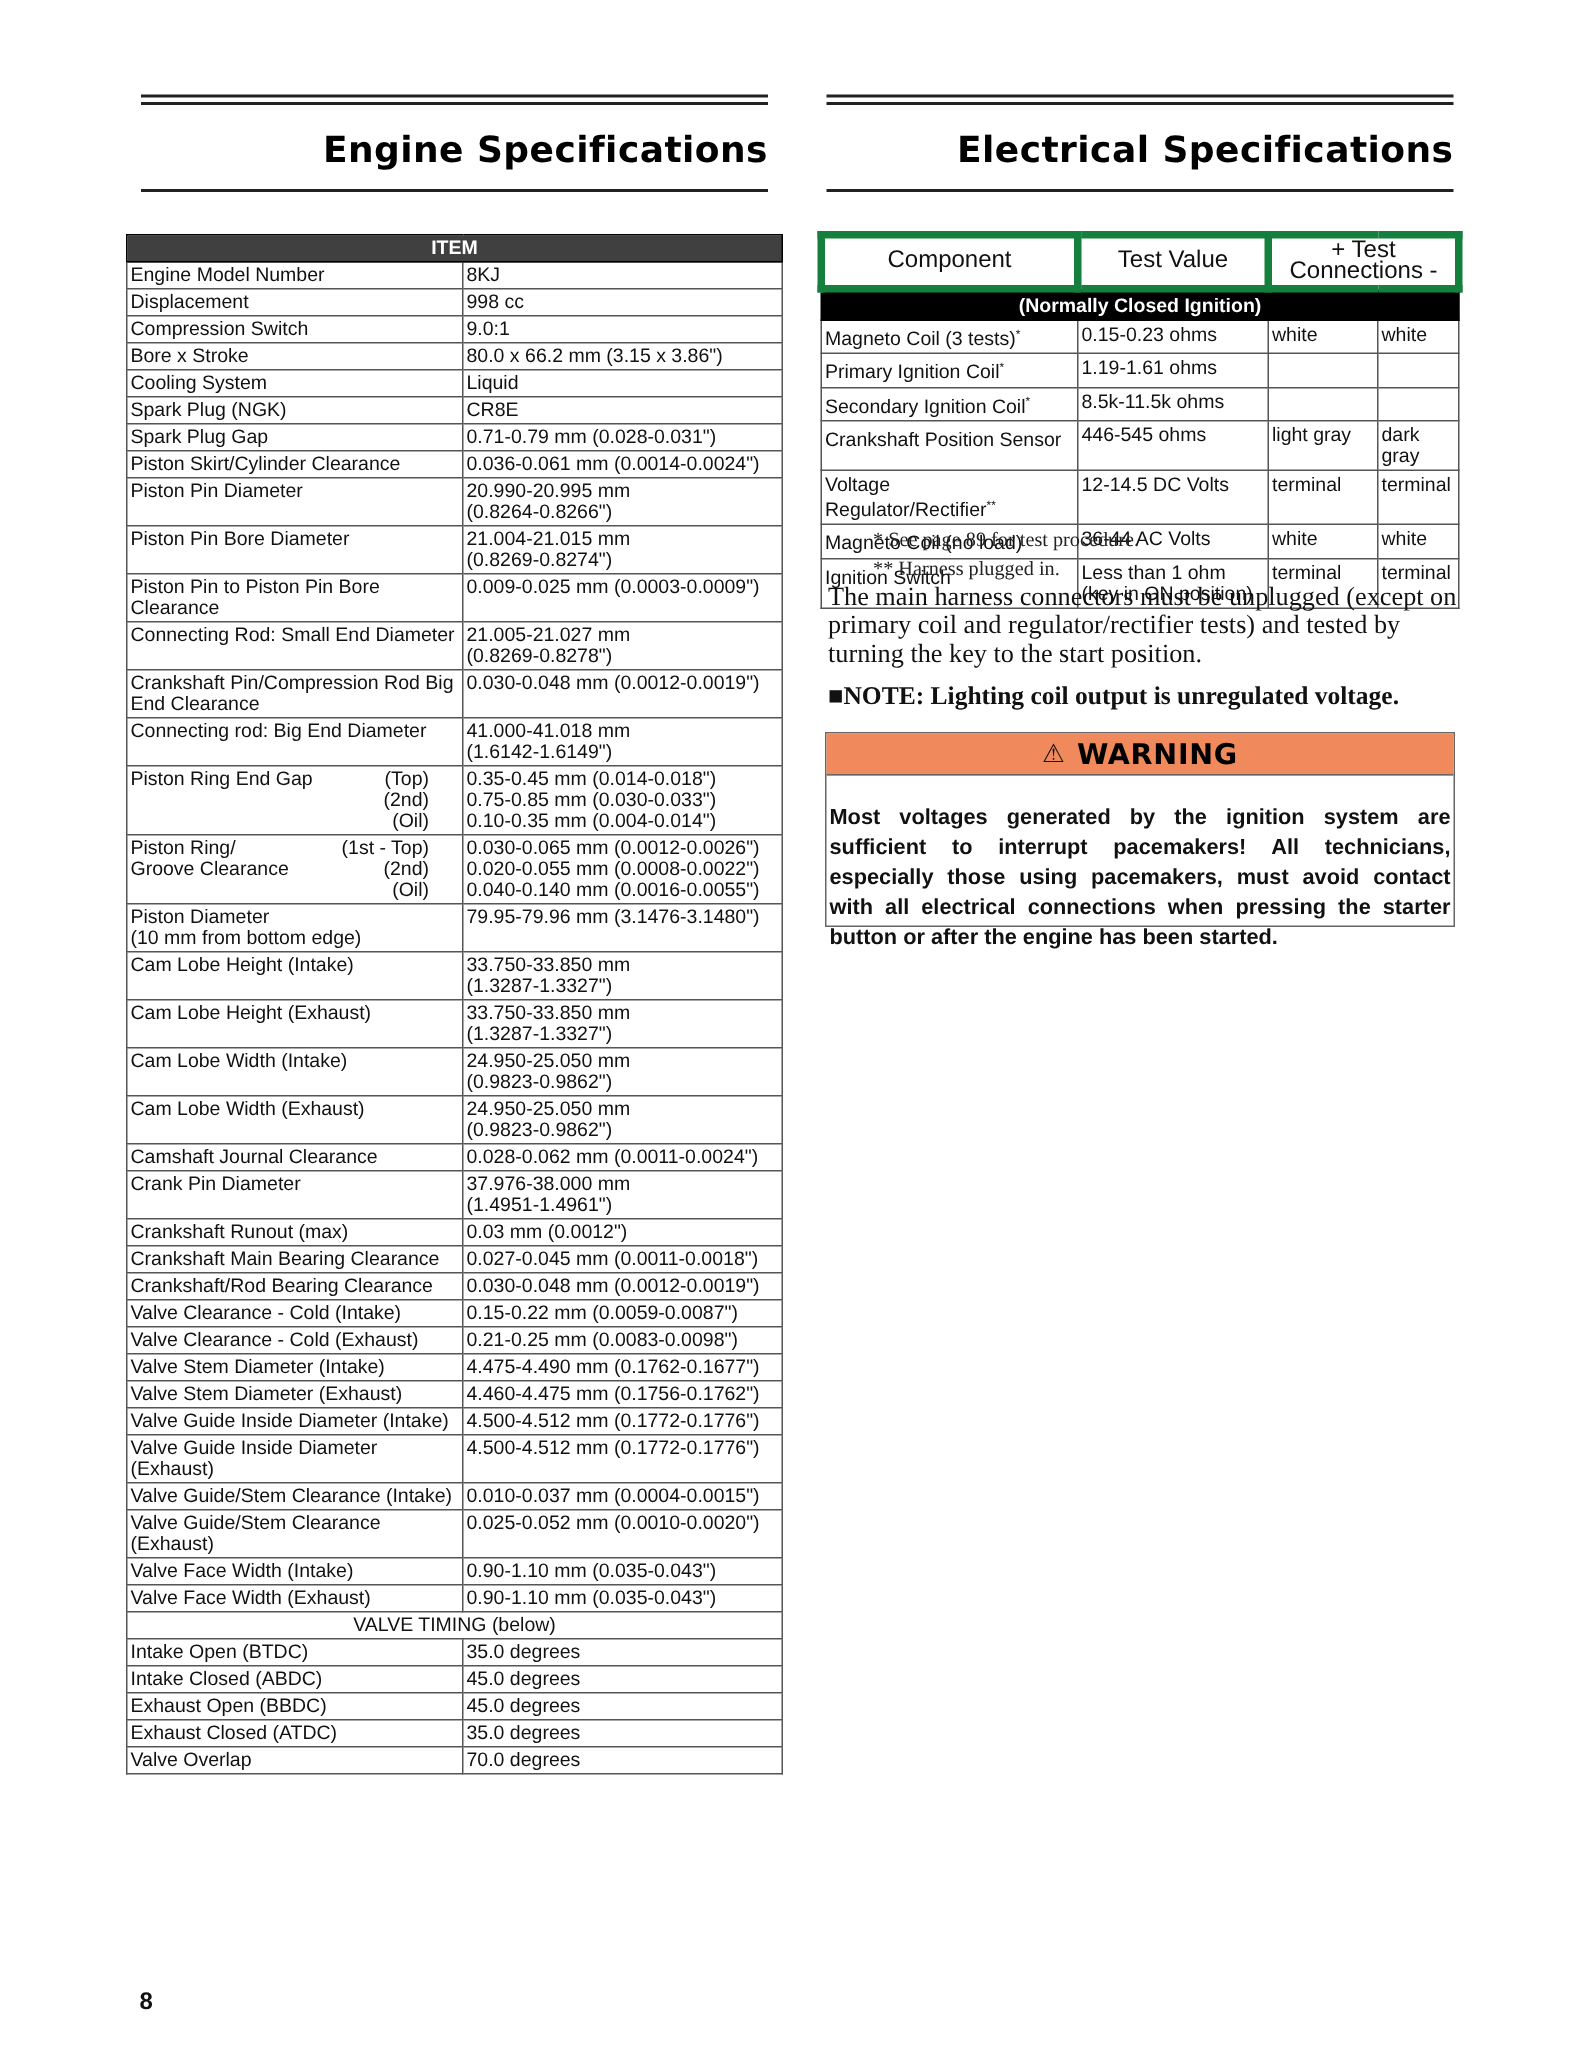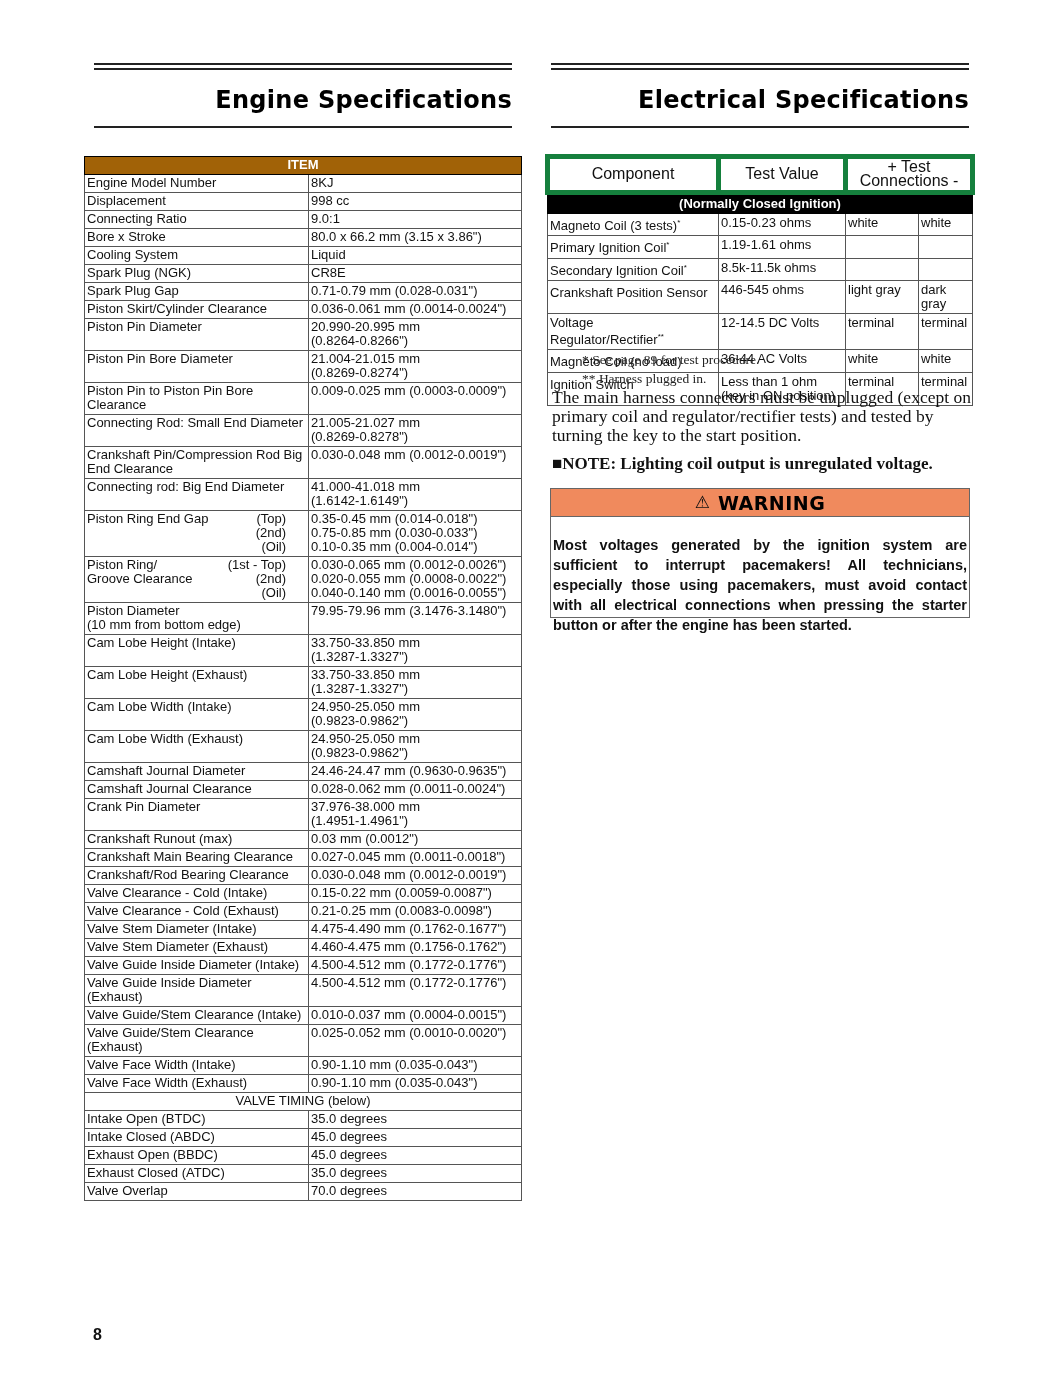--- a/index.html
+++ b/index.html
@@ -7,21 +7,21 @@
 
   .rule-double { position: absolute; height: 7px; border-top: 2px solid #222; border-bottom: 2px solid #222; box-sizing: border-box; }
   .rule-single { position: absolute; height: 0; border-top: 2px solid #222; }
   .section-title { position: absolute; text-align: right; font-family: "DejaVu Sans", sans-serif; font-weight: bold; font-size: 24px; letter-spacing: 0.3px; color: #000; }
 
   
   table { border-collapse: collapse; }
   .eng-table { position: absolute; left: 84px; top: 156px; width: 438px; font-size: 13px; line-height: 14px; }
   .eng-table td { border: 1px solid #555; padding: 1px 2px 2px 2px; vertical-align: top; }
   .eng-table td.label { width: 219px; }
-  .eng-table th { background: #a16207; color: #fff; font-weight: bold; font-size: 13px; padding: 1px 0 2px 0; text-align: center; border: 1px solid #000; }
+  .eng-table th { background: #404040; color: #fff; font-weight: bold; font-size: 13px; padding: 1px 0 2px 0; text-align: center; border: 1px solid #000; }
   .eng-table td.center { text-align: center; }
   .eng-table .sub-row { display: flex; justify-content: space-between; }
   .eng-table .sub-col { text-align: right; }
 
   
   .elec-table { position: absolute; left: 545px; top: 154px; width: 430px; font-size: 13px; line-height: 14px; }
   .elec-table td { border: 1px solid #555; padding: 2px 2px 2px 2px; vertical-align: top; }
   .elec-table th { border: 5px solid #15803d; font-weight: normal; font-size: 16px; padding: 1px 2px 2px 2px; text-align: center; }
   .elec-table td.section { background: #000; color: #fff; font-weight: bold; text-align: center; border-color: #000; }
   .elec-table sup { font-size: 8px; }
@@ -63,21 +63,21 @@
       <tr>
         <td class="label">
           <div>Displacement</div>
         </td>
         <td>
           <div>998 cc</div>
         </td>
       </tr>
       <tr>
         <td class="label">
-          <div>Connecting Ratio</div>
+          <div>Compression Switch</div>
         </td>
         <td>
           <div>9.0:1</div>
         </td>
       </tr>
       <tr>
         <td class="label">
           <div>Bore x Stroke</div>
         </td>
         <td>
@@ -252,28 +252,20 @@
         <td class="label">
           <div>Cam Lobe Width (Exhaust)</div>
         </td>
         <td>
           <div>24.950-25.050 mm</div>
           <div>(0.9823-0.9862")</div>
         </td>
       </tr>
       <tr>
         <td class="label">
-          <div>Camshaft Journal Diameter</div>
-        </td>
-        <td>
-          <div>24.46-24.47 mm (0.9630-0.9635")</div>
-        </td>
-      </tr>
-      <tr>
-        <td class="label">
           <div>Camshaft Journal Clearance</div>
         </td>
         <td>
           <div>0.028-0.062 mm (0.0011-0.0024")</div>
         </td>
       </tr>
       <tr>
         <td class="label">
           <div>Crank Pin Diameter</div>
         </td>

